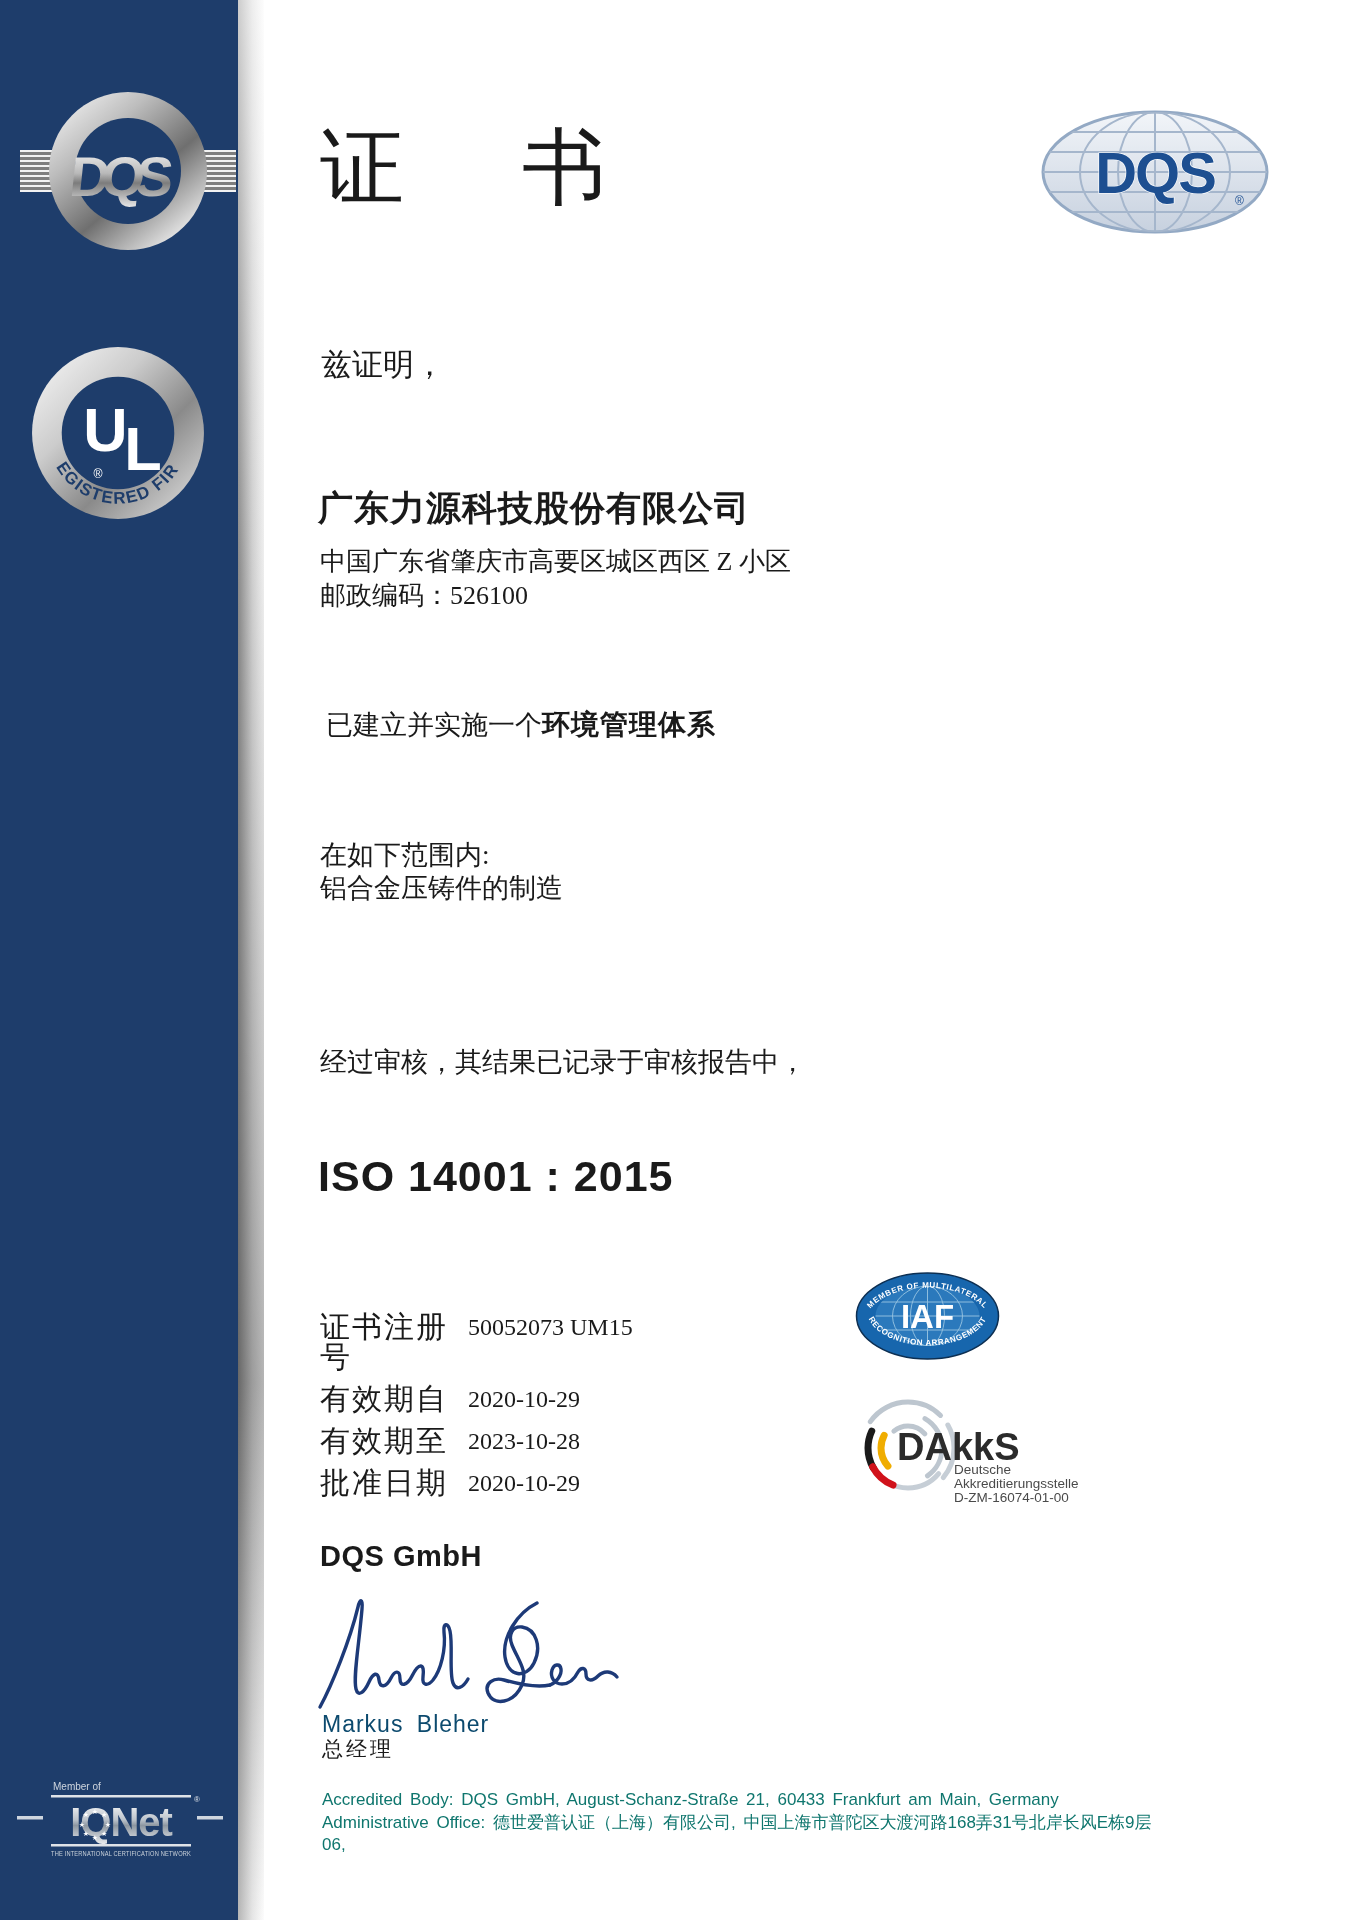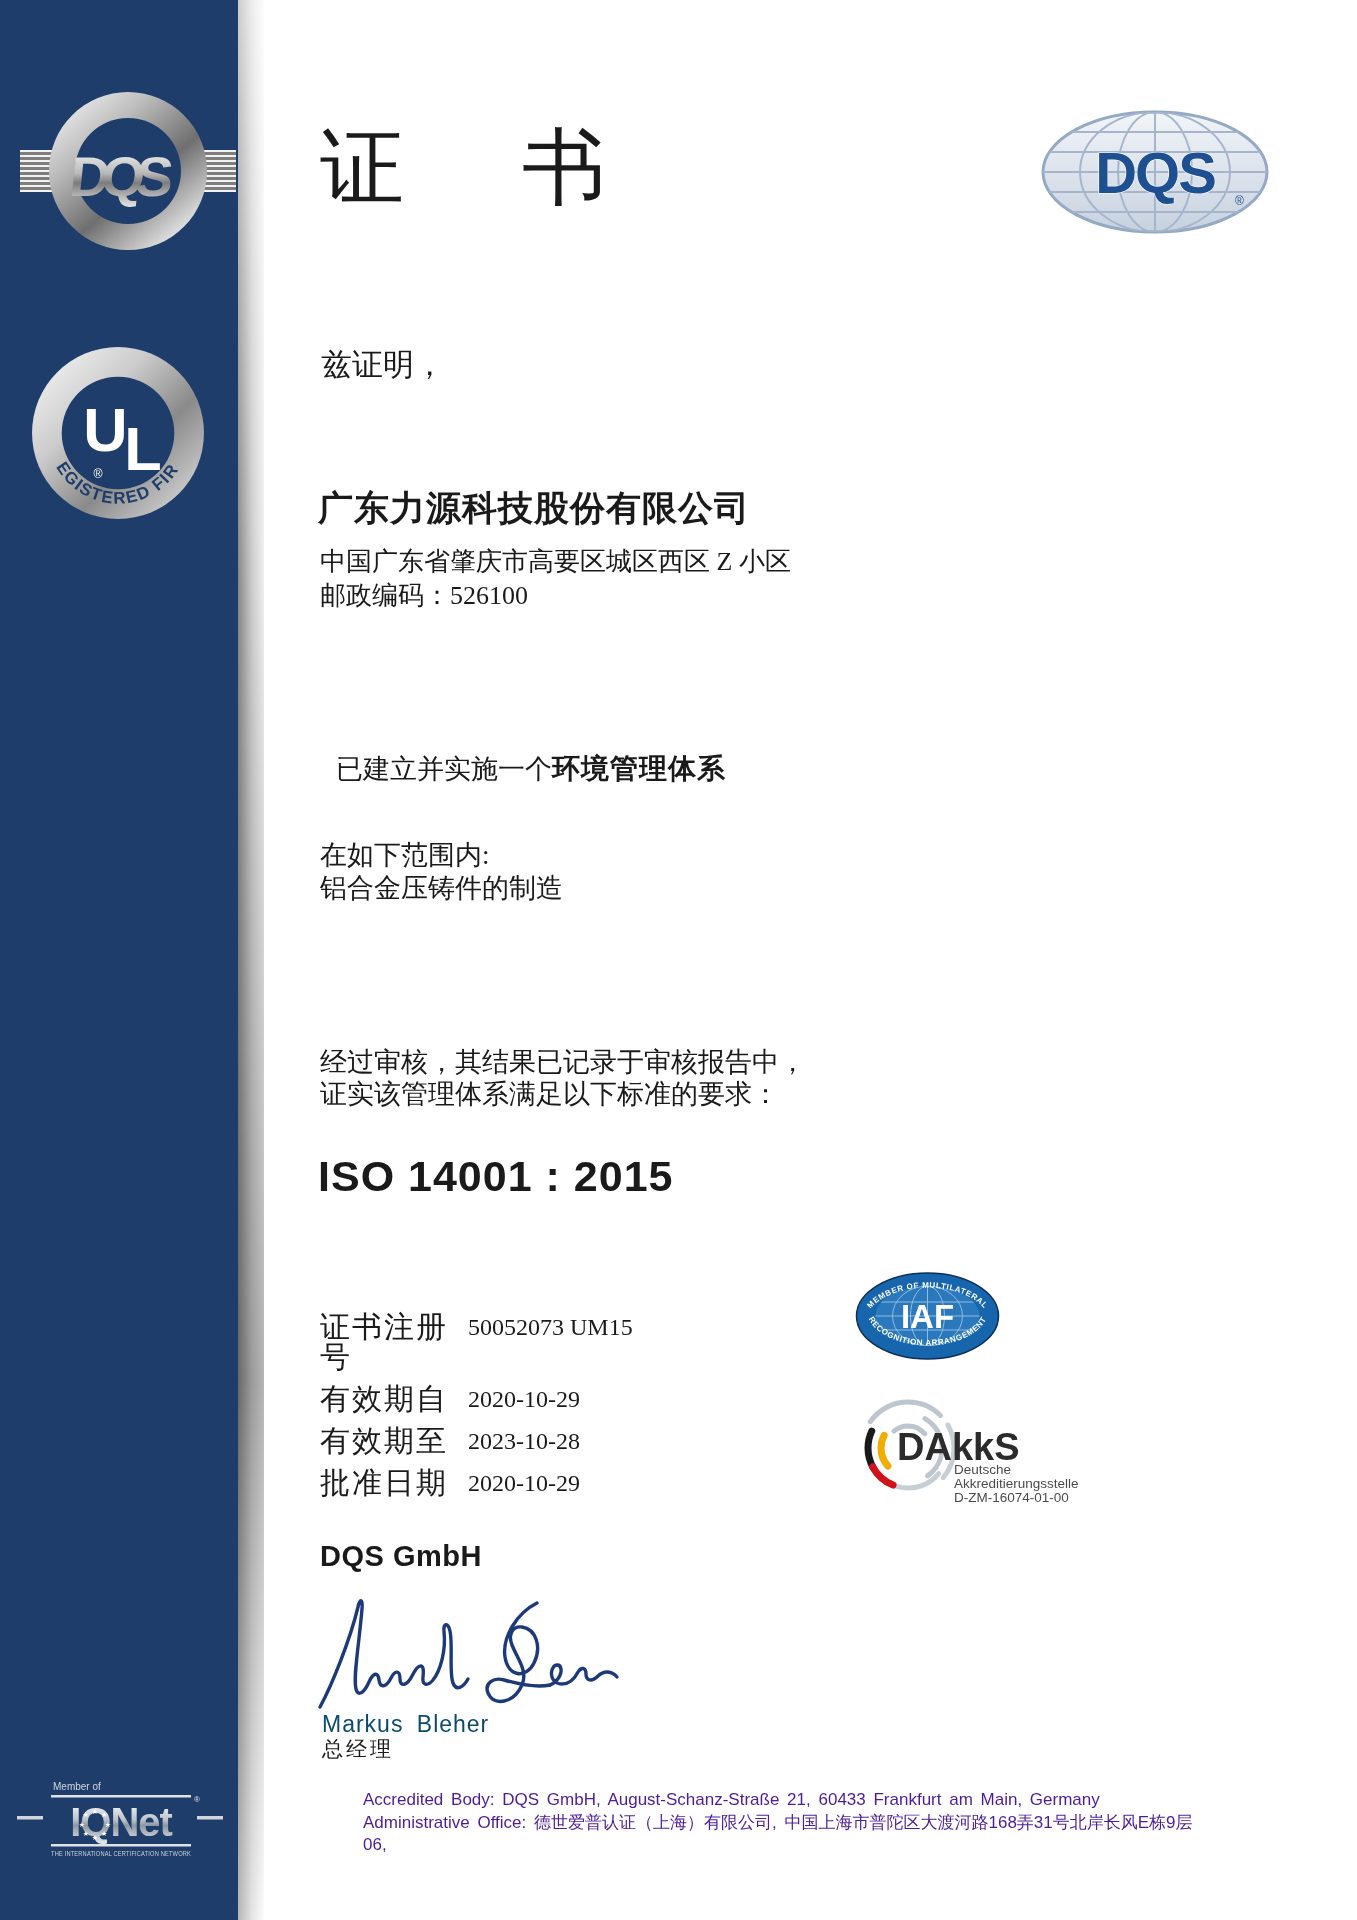--- a/index.html
+++ b/index.html
@@ -30,42 +30,42 @@
   .serif{font-family:"Liberation Serif","DejaVu Serif",serif;}
 
   #title{left:320px;top:126px;font-size:84px;line-height:1;display:flex;}
   #title .t2{margin-left:118px;}
 
   #intro{left:321px;top:344px;font-size:31px;}
   #company-name{left:318px;top:485px;font-size:35px;font-weight:bold;letter-spacing:1px;}
   #company-address{left:320px;top:544px;font-size:26px;}
   #company-postal{left:320px;top:578px;font-size:26px;}
 
-  #system-line{left:336px;top:706px;font-size:27px;margin-top:44px;}
+  #system-line{left:326px;top:706px;font-size:27px;}
   #system-line b{font-size:28px;letter-spacing:1px;}
 
   #scope{left:320px;top:839px;font-size:27px;line-height:33px;}
   #audit{left:320px;top:1046px;font-size:27px;line-height:32px;}
 
   #standard{left:318px;top:1152px;font-family:"Liberation Sans","DejaVu Sans",sans-serif;
      font-size:43px;font-weight:bold;letter-spacing:1px;}
 
   #details{left:320px;top:1312px;width:420px;}
   .detail-row{display:flex;margin-bottom:12px;line-height:30px;}
   .detail-label{width:148px;font-size:30px;letter-spacing:2px;}
   .detail-value{font-family:Liberation Serif, serif;font-size:24px;}
 
   #issuer-company{left:320px;top:1540px;font-family:"Liberation Sans","DejaVu Sans",sans-serif;
      font-size:29px;font-weight:bold;letter-spacing:.5px;}
   #signer-name{left:322px;top:1711px;font-family:"Liberation Sans","DejaVu Sans",sans-serif;
      font-size:23px;letter-spacing:1px;word-spacing:6px;color:#0c4a6e;}
   #signer-title{left:322px;top:1735px;font-size:21px;letter-spacing:3px;}
 
   #footer{left:322px;top:1789px;width:845px;font-family:"Liberation Sans","DejaVu Sans",sans-serif;
-     font-size:17px;line-height:22.5px;color:#4c1d95;word-spacing:3px;margin-left:41px;}
+     font-size:17px;line-height:22.5px;color:#0f766e;word-spacing:3px;}
 </style>
 </head>
 <body>
 
 <div id="sidebar" class="abs">
 
   <div>
     <div id="dqs-bar-left" class="dqs-bar abs"></div>
     <div id="dqs-bar-right" class="dqs-bar abs"></div>
     <div id="dqs-ring" class="abs"></div>
@@ -165,21 +165,20 @@
   <span>已建立并实施一个</span><b>环境管理体系</b>
 </div>
 
 <div id="scope" class="abs serif">
   <div>在如下范围内:</div>
   <div>铝合金压铸件的制造</div>
 </div>
 
 <div id="audit" class="abs serif">
   <div>经过审核，其结果已记录于审核报告中，</div>
-  <div>证实该管理体系满足以下标准的要求：</div>
 </div>
 
 <div id="standard" class="abs">ISO 14001 : 2015</div>
 
 <div id="details" class="abs">
   <div class="detail-row">
     <div class="detail-label serif">证书注册号</div>
     <div class="detail-value">50052073 UM15</div>
   </div>
   <div class="detail-row">

